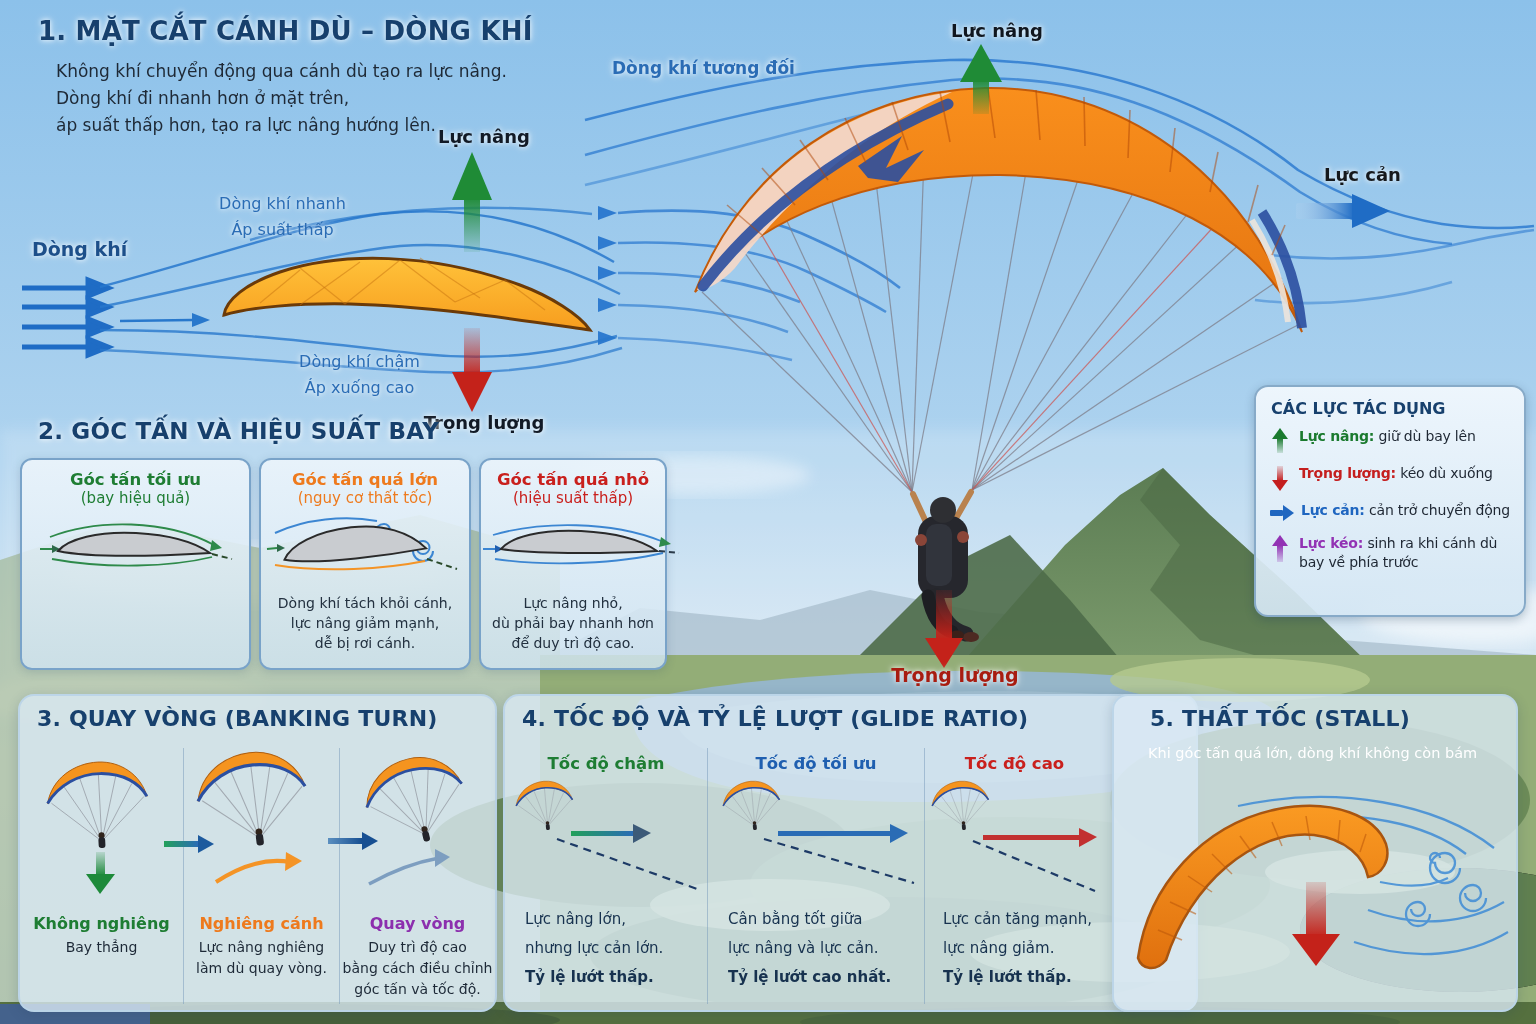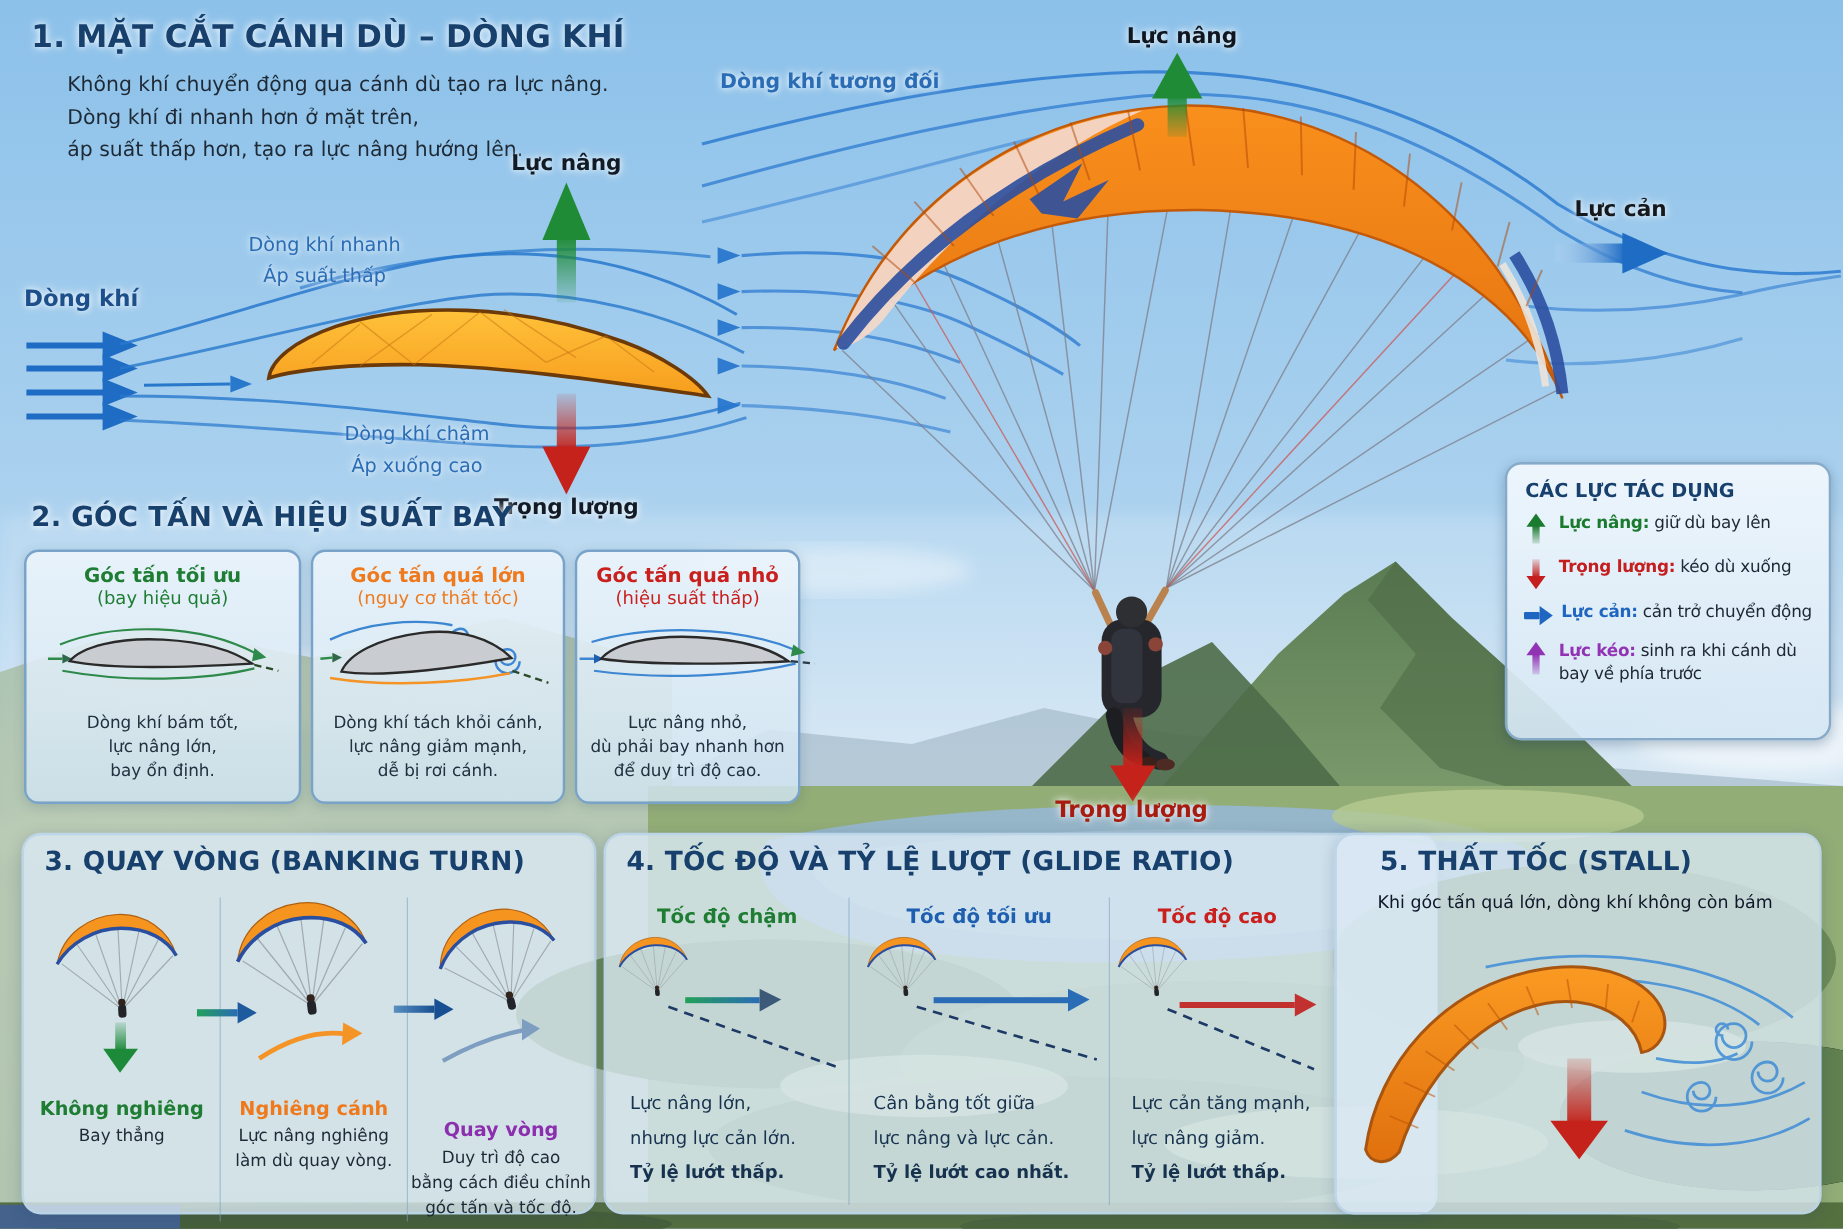--- a/index.html
+++ b/index.html
@@ -1,20 +1,20 @@
 <!DOCTYPE html>
 <html><head>
 <meta charset="utf-8">
 <style>
   html,body{margin:0;padding:0;background:#6b7f93;}
   .stage{position:relative;width:1536px;height:1024px;overflow:hidden;
          font-family:"DejaVu Sans","Liberation Sans",sans-serif;}
   .abs{position:absolute;}
   .sec-title{font-weight:700;color:#17406d;letter-spacing:.2px;}
-  .halo{text-shadow:0 0 5px rgba(255,255,255,.85),0 0 10px rgba(255,255,255,.5);}
+  .halo{text-shadow:0 0 5px rgba(255,255,255,.85),0 0 10px rgba(255,255,255,.5);margin-left:12px;}
   .c-green{color:#1e7d33}.c-orange{color:#ee7a1d}.c-red{color:#c9201d}
   .c-blue{color:#1f5fb0}.c-purple{color:#8c2fae}.c-steel{color:#2a6cb5}.c-navy{color:#1d4f8a}
   .panel{background:linear-gradient(180deg,rgba(235,244,251,.92),rgba(208,228,241,.82));
          border:2px solid #79a3c9;border-radius:12px;box-shadow:0 2px 10px rgba(40,70,100,.18);
          box-sizing:border-box;text-align:center;}
   .bigpanel{background:rgba(217,232,244,.8);border:2px solid rgba(186,212,232,.95);
             border-radius:16px;box-shadow:0 3px 12px rgba(40,70,100,.22);box-sizing:border-box;}
   .legendbox{background:linear-gradient(180deg,rgba(240,247,253,.96),rgba(213,231,244,.92));
              border:2px solid #87aac8;border-radius:14px;box-shadow:0 3px 10px rgba(30,60,90,.28);
              box-sizing:border-box;}
@@ -356,25 +356,20 @@
         <g stroke="#2e8a4a" stroke-width="1.8" fill="none">
           <path d="M14,26 C60,8 130,8 178,34"></path>
             <path d="M16,48 C70,58 135,56 176,46"></path>
         </g>
         <polygon points="176,29 174,40 186,37" fill="#2e8a4a"></polygon>
         <line x1="4" y1="38" x2="16" y2="38" stroke="#2e8a4a" stroke-width="2"></line>
         <polygon points="16,34 16,42 24,38" fill="#2e6a4a"></polygon>
         <path d="M22,40 C32,28 62,20 100,22 C135,24 160,32 174,42 C140,44 60,48 22,40 Z" fill="#c9ccd0" stroke="#2a2a2a" stroke-width="2"></path>
         <path d="M176,43 L196,48" stroke="#2a4a2a" stroke-width="2" stroke-dasharray="6 4"></path>
       </svg>
-      <div class="s2cap" style="margin-top:6px">
-        <div>Dòng khí bám tốt,</div>
-          <div>lực nâng lớn,</div>
-        <div>bay ổn định.</div>
-      </div>
     </div>
 
     <div class="panel" style="width:212px;height:212px;padding-top:10px;">
       <div class="colhead c-orange">Góc tấn quá lớn</div>
       <div style="font-size:15px" class="c-orange">(nguy cơ thất tốc)</div>
       <svg width="200" height="72" viewBox="0 0 200 72" style="margin-top:4px">
         <path d="M10,22 C40,8 80,4 112,10" stroke="#3c86d2" stroke-width="2" fill="none"></path>
         <path d="M128,22 a9,9 0 1 1 -9,-9 a6,6 0 1 1 -6,6" stroke="#3c86d2" stroke-width="2" fill="none"></path>
         <path d="M168,40 a10,10 0 1 1 -10,-10 a6.5,6.5 0 1 1 -6.5,6.5" stroke="#3c86d2" stroke-width="2" fill="none"></path>
         <line x1="138" y1="30" x2="150" y2="28" stroke="#3c86d2" stroke-width="2"></line>
@@ -444,21 +439,21 @@
           <div>Lực nâng nghiêng</div>
             <div>làm dù quay vòng.</div>
           </div>
       </div>
       <div style="text-align:center">
         <svg width="150" height="160" viewBox="0 0 150 160">
           <use href="#minipg" x="18" y="6" width="114" height="95" transform="rotate(-13 75 53)"></use>
           <path d="M26,136 Q62,116 96,110" stroke="#7d9ec0" stroke-width="3.5" fill="none"></path>
           <polygon points="92,101 107,109 92,119" fill="#7d9ec0"></polygon>
         </svg>
-        <div style="font-size:16px;font-weight:700;margin-top:20px" class="c-purple">Quay vòng</div>
+        <div style="font-size:16px;font-weight:700;margin-top:2px" class="c-purple">Quay vòng</div>
         <div class="cap" style="margin-top:4px">
           <div>Duy trì độ cao</div>
             <div>bằng cách điều chỉnh</div>
           <div>góc tấn và tốc độ.</div>
           </div>
       </div>
     </div>
     <svg style="position:absolute;left:144px;top:138px" width="50" height="20" viewBox="0 0 50 20">
       <defs>
           <linearGradient id="gs1" x1="0" y1="0" x2="1" y2="0">
@@ -530,21 +525,21 @@
           <div>Lực cản tăng mạnh,</div>
             <div>lực nâng giảm.</div>
           <div style="font-weight:700">Tỷ lệ lướt thấp.</div>
         </div>
       </div>
     </div>
   </div>
 
   <div class="abs bigpanel" style="left:1112px;top:694px;width:406px;height:318px;">
     <div class="sec-title" style="position:absolute;left:36px;top:10px;font-size:22px;">5. THẤT TỐC (STALL)</div>
-    <div style="position:absolute;left:34px;top:46px;font-size:14.5px;line-height:23px;color:#0f172a;">
+    <div style="position:absolute;left:34px;top:46px;font-size:14.5px;line-height:23px;color:#ffffff;">
       <div>Khi góc tấn quá lớn, dòng khí không còn bám</div>
     </div>
     <svg style="position:absolute;left:4px;top:94px" width="396" height="218" viewBox="0 0 396 218">
       <defs>
         <linearGradient id="g5c" x1="0" y1="0" x2="0" y2="1">
           <stop offset="0" stop-color="#fa9a22"></stop>
             <stop offset="1" stop-color="#e0700e"></stop>
         </linearGradient>
         <linearGradient id="g5w" x1="0" y1="0" x2="0" y2="1">
           <stop offset="0" stop-color="#c4221a" stop-opacity=".15"></stop>

